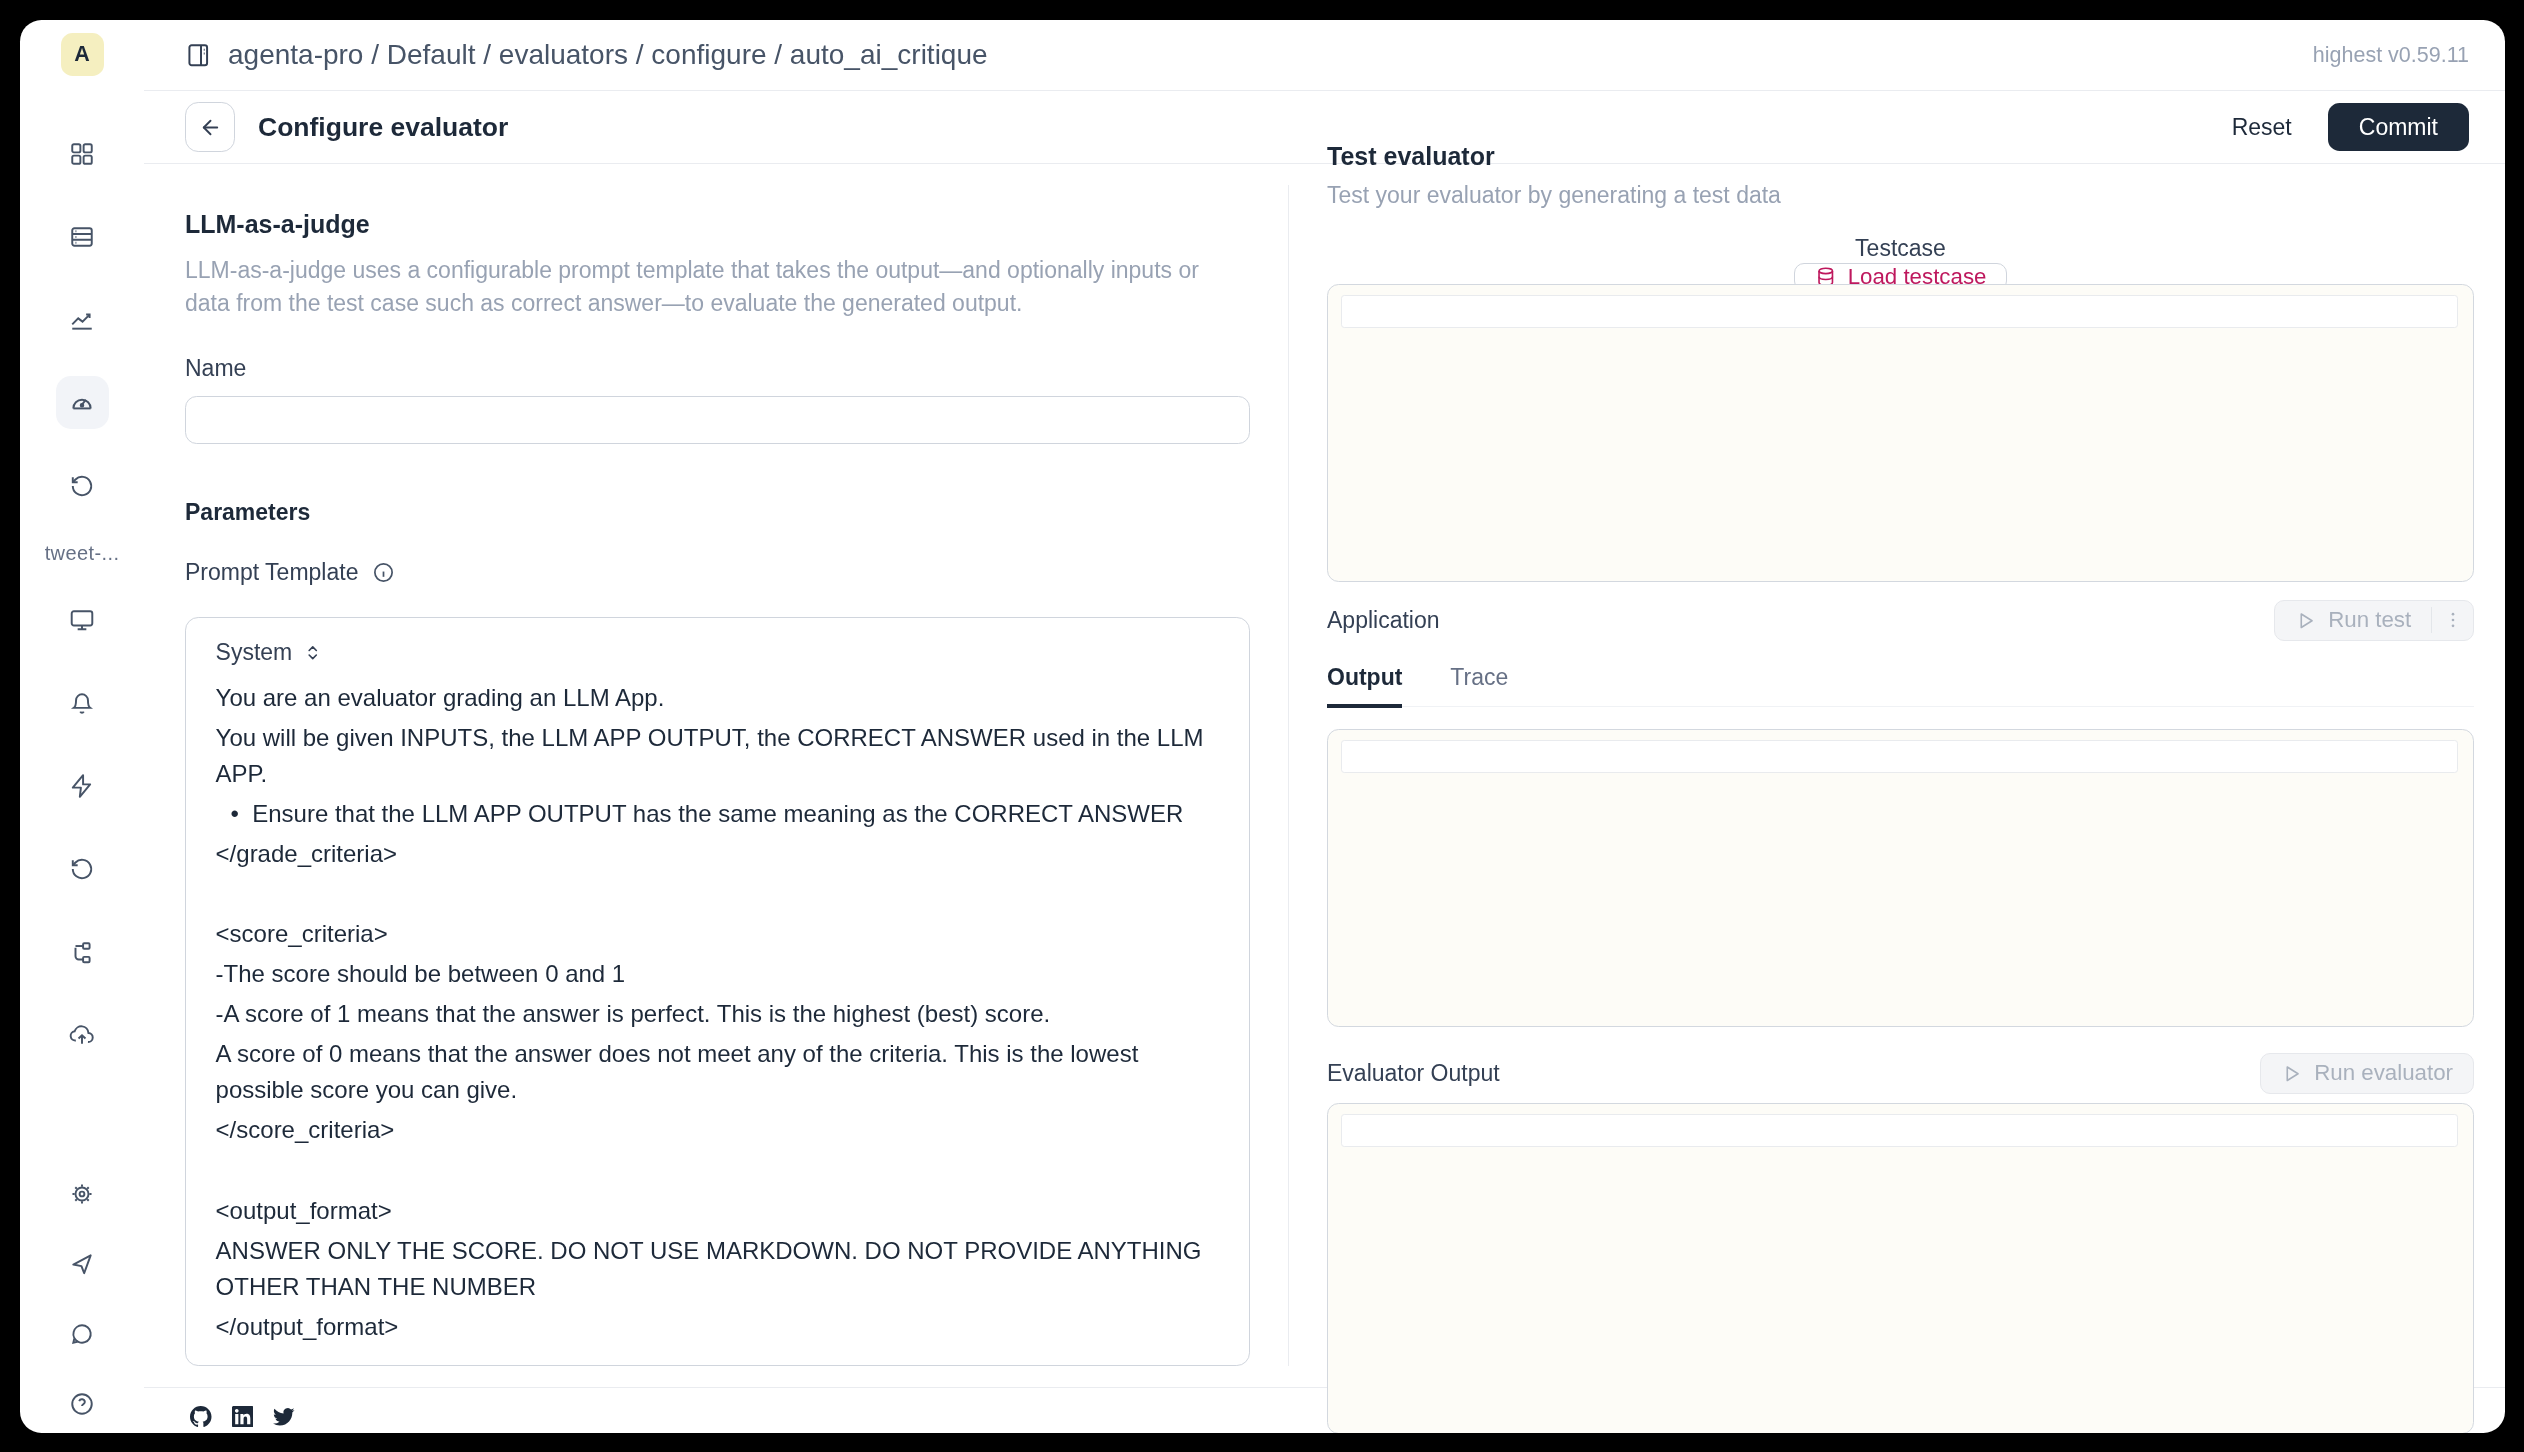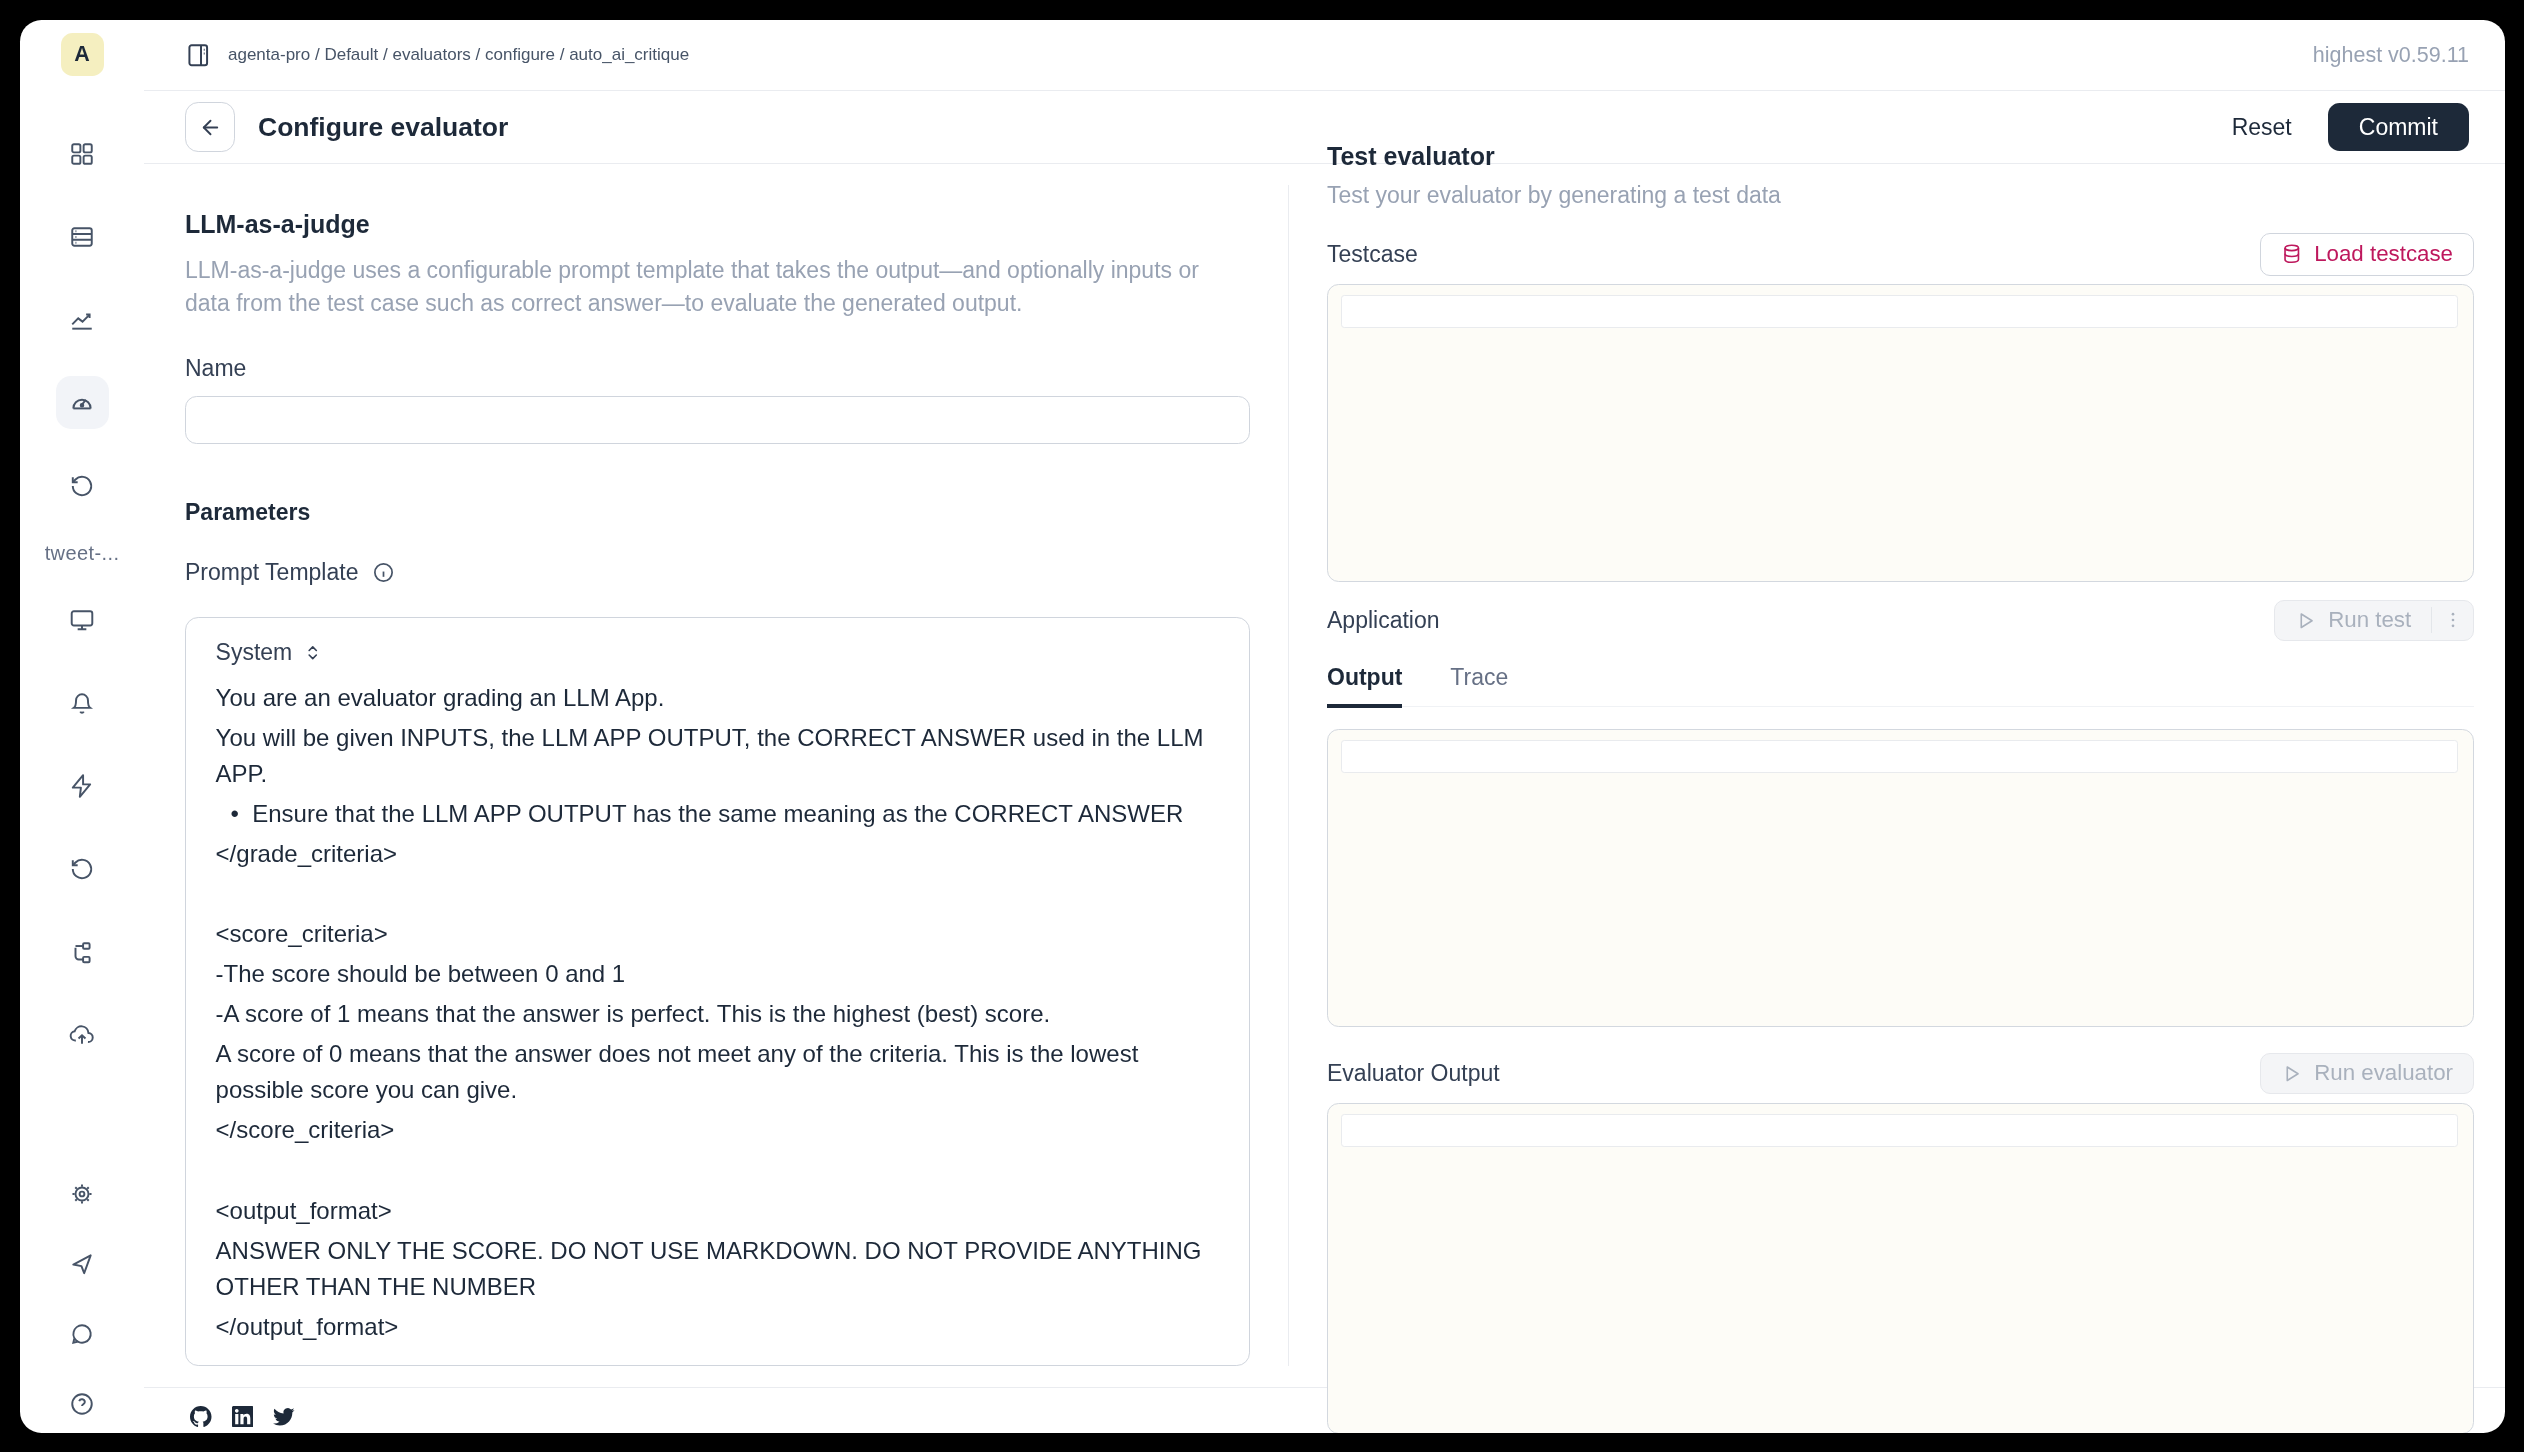--- a/index.html
+++ b/index.html
@@ -20,21 +20,21 @@
   .nav-item svg { width:26px; height:26px; }
   .project-label { margin-top:30px; font-size:20px; color:#667085; letter-spacing:0.4px; }
   .sidebar-spacer { flex:1; }
   .nav-group.bottom { gap:25px; margin-top:0; padding-bottom:6.6px; }
   .nav-group.bottom .nav-item { width:45px; height:45px; }
   
   .main-col { flex:1; display:flex; flex-direction:column; min-width:0; }
   .topbar { height:71px; flex:0 0 71px; border-bottom:0.8px solid #eaecf0; display:flex; align-items:center; padding:0 36px 0 41px; }
   .breadcrumb-wrap { display:flex; align-items:center; gap:16.5px; color:#475467; }
   .breadcrumb-wrap svg { width:26.5px; height:26.5px; color:#344054; }
-  .breadcrumb { font-size:17px; color:#475467; }
+  .breadcrumb { font-size:28px; color:#475467; }
   .topbar-spacer { flex:1; }
   .version { font-size:21.5px; color:#98a2b3; }
   .header { height:73px; flex:0 0 73px; border-bottom:0.8px solid #eaecf0; display:flex; align-items:center; padding:0 36px 0 41px; }
   .back-btn { width:50px; height:50px; border:0.8px solid #d0d5dd; border-radius:13.2px; background:#fff;
     display:flex; align-items:center; justify-content:center; color:#344054; cursor:pointer; }
   .back-btn svg { width:23px; height:23px; }
   .page-title { margin-left:23px; font-size:26.5px; font-weight:600; color:#1d2939; }
   .header-spacer { flex:1; }
   .reset-btn { background:none; border:none; font-size:23px; color:#1d2939; margin-right:36px; cursor:pointer; font-family:inherit; }
   .commit-btn { background:#1d2939; color:#fff; border:none; border-radius:11.6px; height:48px; padding:0 31px;
@@ -56,21 +56,21 @@
   .role-row { display:flex; align-items:center; gap:10px; margin:3.3px 0 13.2px 6.6px; cursor:pointer; }
   .role-label { font-size:23px; color:#344054; }
   .role-row svg { width:21.5px; height:21.5px; color:#344054; }
   .prompt-body { margin-left:6.6px; }
   .prompt-para { font-size:24px; color:#1d2939; line-height:36px; margin-bottom:4.1px; white-space:normal; }
   .prompt-para.bullet { padding-left:15px; display:flex; gap:13.2px; }
   .bullet-marker { font-size:24px; }
   
   .sub-desc { margin-top:6.6px; font-size:23px; color:#98a2b3; line-height:30px; }
   .section-row { display:flex; align-items:center; justify-content:space-between; }
-  .testcase-row { margin-top:23px; height:43px; }
+  .testcase-row { margin-top:23px; height:43px;flex-direction:column; }
   .ghost-btn { display:flex; align-items:center; gap:11.6px; height:43px; padding:0 20px; background:#fff;
     border:0.8px solid #d0d5dd; border-radius:10px; font-size:22.3px; color:#be185d; cursor:pointer; font-family:inherit; }
   .ghost-btn svg { width:21.5px; height:21.5px; }
   .editor-box { margin-top:8.3px; border:0.8px solid #d3d8df; border-radius:11.6px; background:#fdfcf7; position:relative; }
   .editor-box.h360 { height:298px; }
   .editor-box.h400 { height:331px; }
   .editor-strip { position:absolute; left:13.2px; right:15px; top:10px; height:33px; background:#fff;
     border:0.8px solid #e9ebee; border-radius:3.3px; }
   .app-row { margin-top:18px; height:41px; }
   .disabled-group { display:flex; align-items:stretch; height:41px; background:#f4f5f7; border:0.8px solid #e6e8ec;

